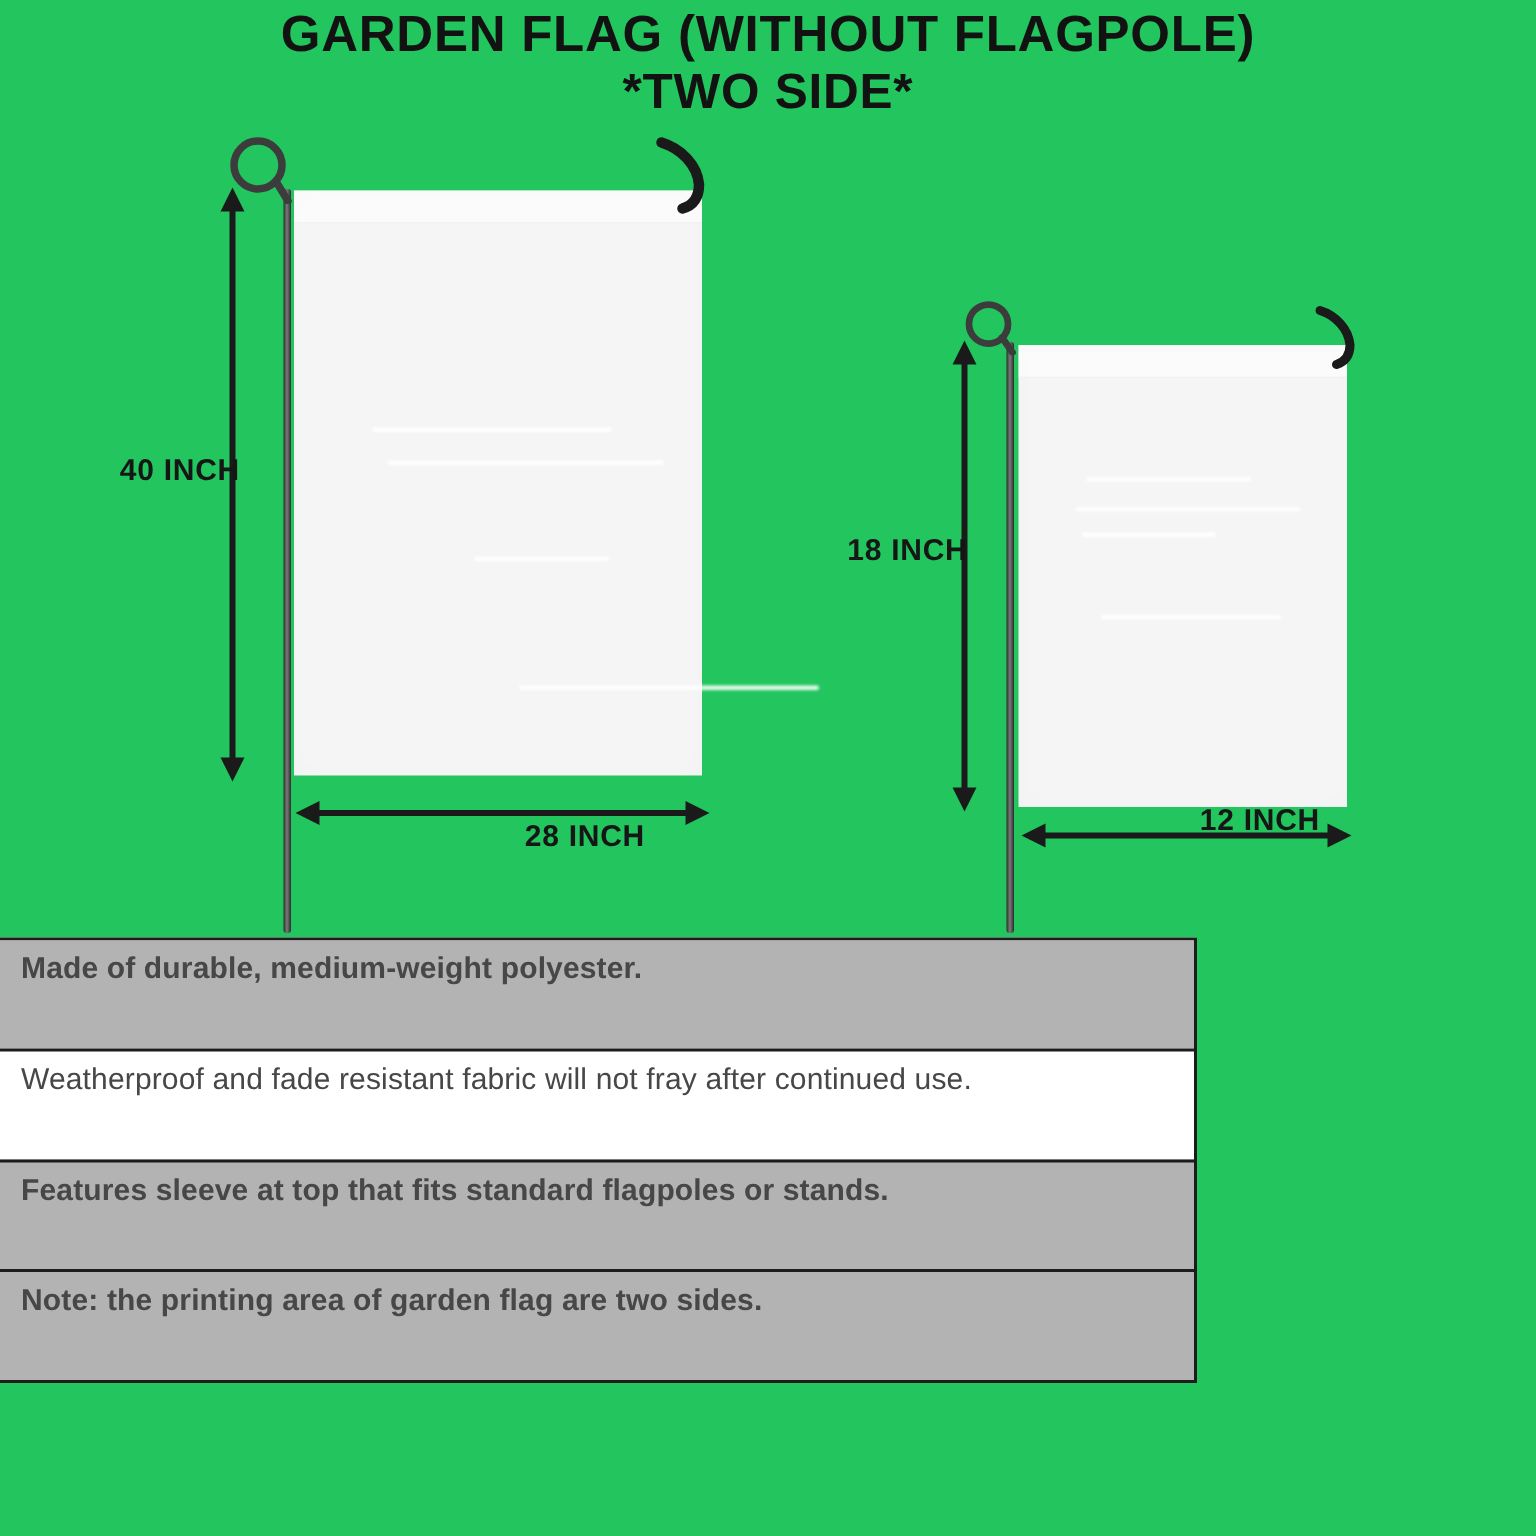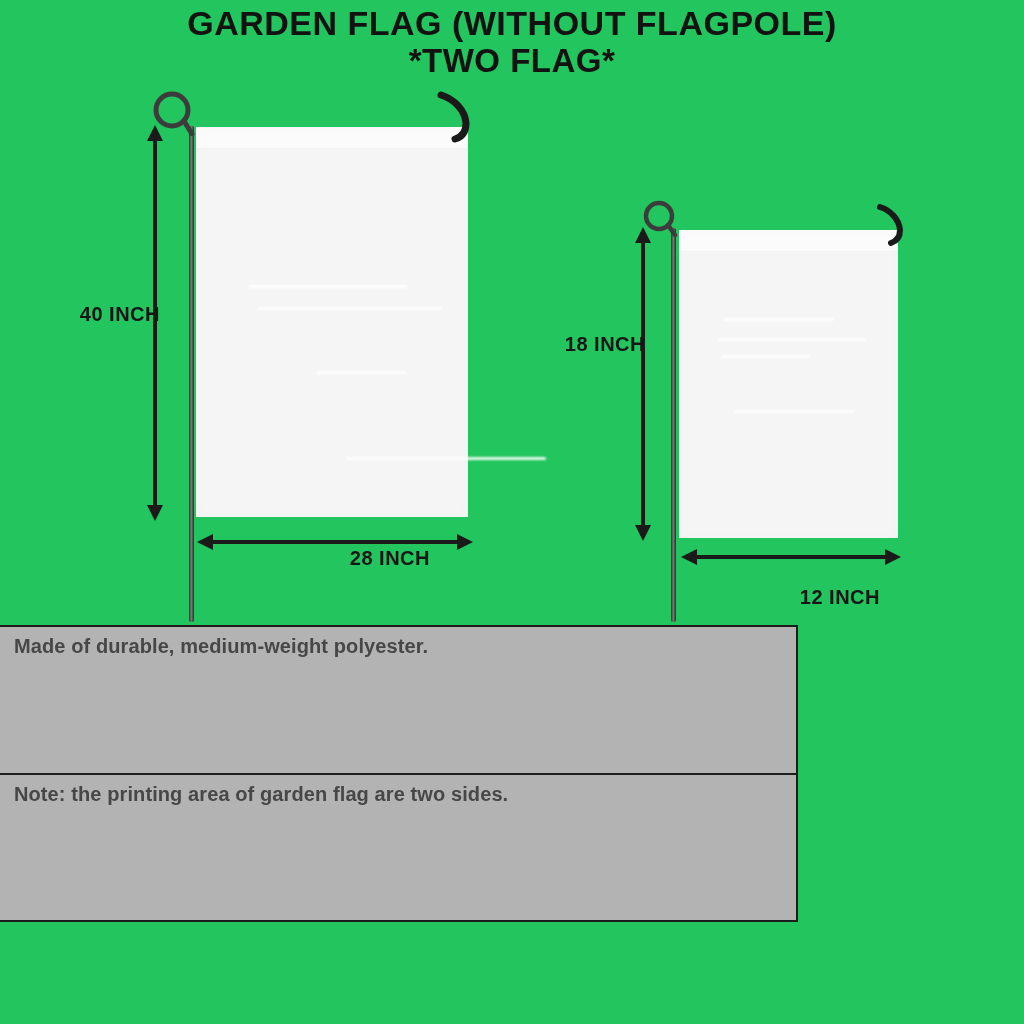--- a/index.html
+++ b/index.html
@@ -60,23 +60,23 @@
   .vlabel-large { left: 50px;  top: 303px; width: 110px; }
   .harrow-large { left: 196px; top: 532px; }
   .hlabel-large { left: 240px; top: 547px; width: 190px; }
 
   
   .flag-small  { left: 679px; top: 230px; width: 219px; height: 308px; }
   .pole-small  { left: 671px; top: 228px; height: 394px; }
   .loop-small  { left: 643px; top: 199px; }
   .hook-small  { left: 876px; top: 203px; }
   .varrow-small { left: 633px; top: 226px; }
-  .vlabel-small { left: 535px; top: 333px; width: 110px; }
+  .vlabel-small { left: 535px; top: 356px; width: 110px; }
   .harrow-small { left: 680px; top: 547px; }
-  .hlabel-small { left: 700px; top: 586px; width: 180px; }
+  .hlabel-small { left: 700px; top: 536px; width: 180px; }
 
   
   .features-table {
     position: absolute; left: -2px; top: 625px; width: 800px; height: 297px;
     border: 2px solid #1c1c1c;
     display: flex; flex-direction: column;
     background: #ffffff;
   }
   .feature-row {
     flex: 1; display: block;
@@ -87,21 +87,21 @@
   .feature-row + .feature-row { border-top: 2px solid #1c1c1c; }
   .feature-row.shaded { background: #b3b3b3; font-weight: bold; }
 </style>
 </head>
 <body>
 
 <div class="canvas">
 
   <div class="title-block">
     <div class="title-line1">GARDEN FLAG (WITHOUT FLAGPOLE)</div>
-    <div class="title-line2">*TWO FLAG*</div>
+    <div class="title-line2">*TWO SIDE*</div>
   </div>
 
   <div>
 
     <div class="flag-rect flag-large">
       <div class="sleeve"></div>
       <div class="streak" style="left:52px; top:158px; width:160px;"></div>
       <div class="streak" style="left:62px; top:180px; width:185px;"></div>
       <div class="streak" style="left:120px; top:244px; width:90px;"></div>
       <div class="streak" style="left:150px; top:330px; width:200px;"></div>
@@ -160,16 +160,18 @@
     <svg class="arrow-svg harrow-small" width="222" height="20" viewBox="0 0 222 20">
       <line x1="14" y1="10" x2="208" y2="10" stroke="#1a1a1a" stroke-width="4"></line>
       <polygon points="1,10 17,2 17,18" fill="#1a1a1a"></polygon>
       <polygon points="221,10 205,2 205,18" fill="#1a1a1a"></polygon>
     </svg>
     <div class="dim-label hlabel-small">12 INCH</div>
   </div>
 
   <div class="features-table">
     <div class="feature-row shaded">Made of durable, medium-weight polyester.</div>
+    <div class="feature-row">Weatherproof and fade resistant fabric will not fray after continued use.</div>
+    <div class="feature-row shaded">Features sleeve at top that fits standard flagpoles or stands.</div>
     <div class="feature-row shaded">Note: the printing area of garden flag are two sides.</div>
   </div>
 
 </div>
 
 </body></html>

